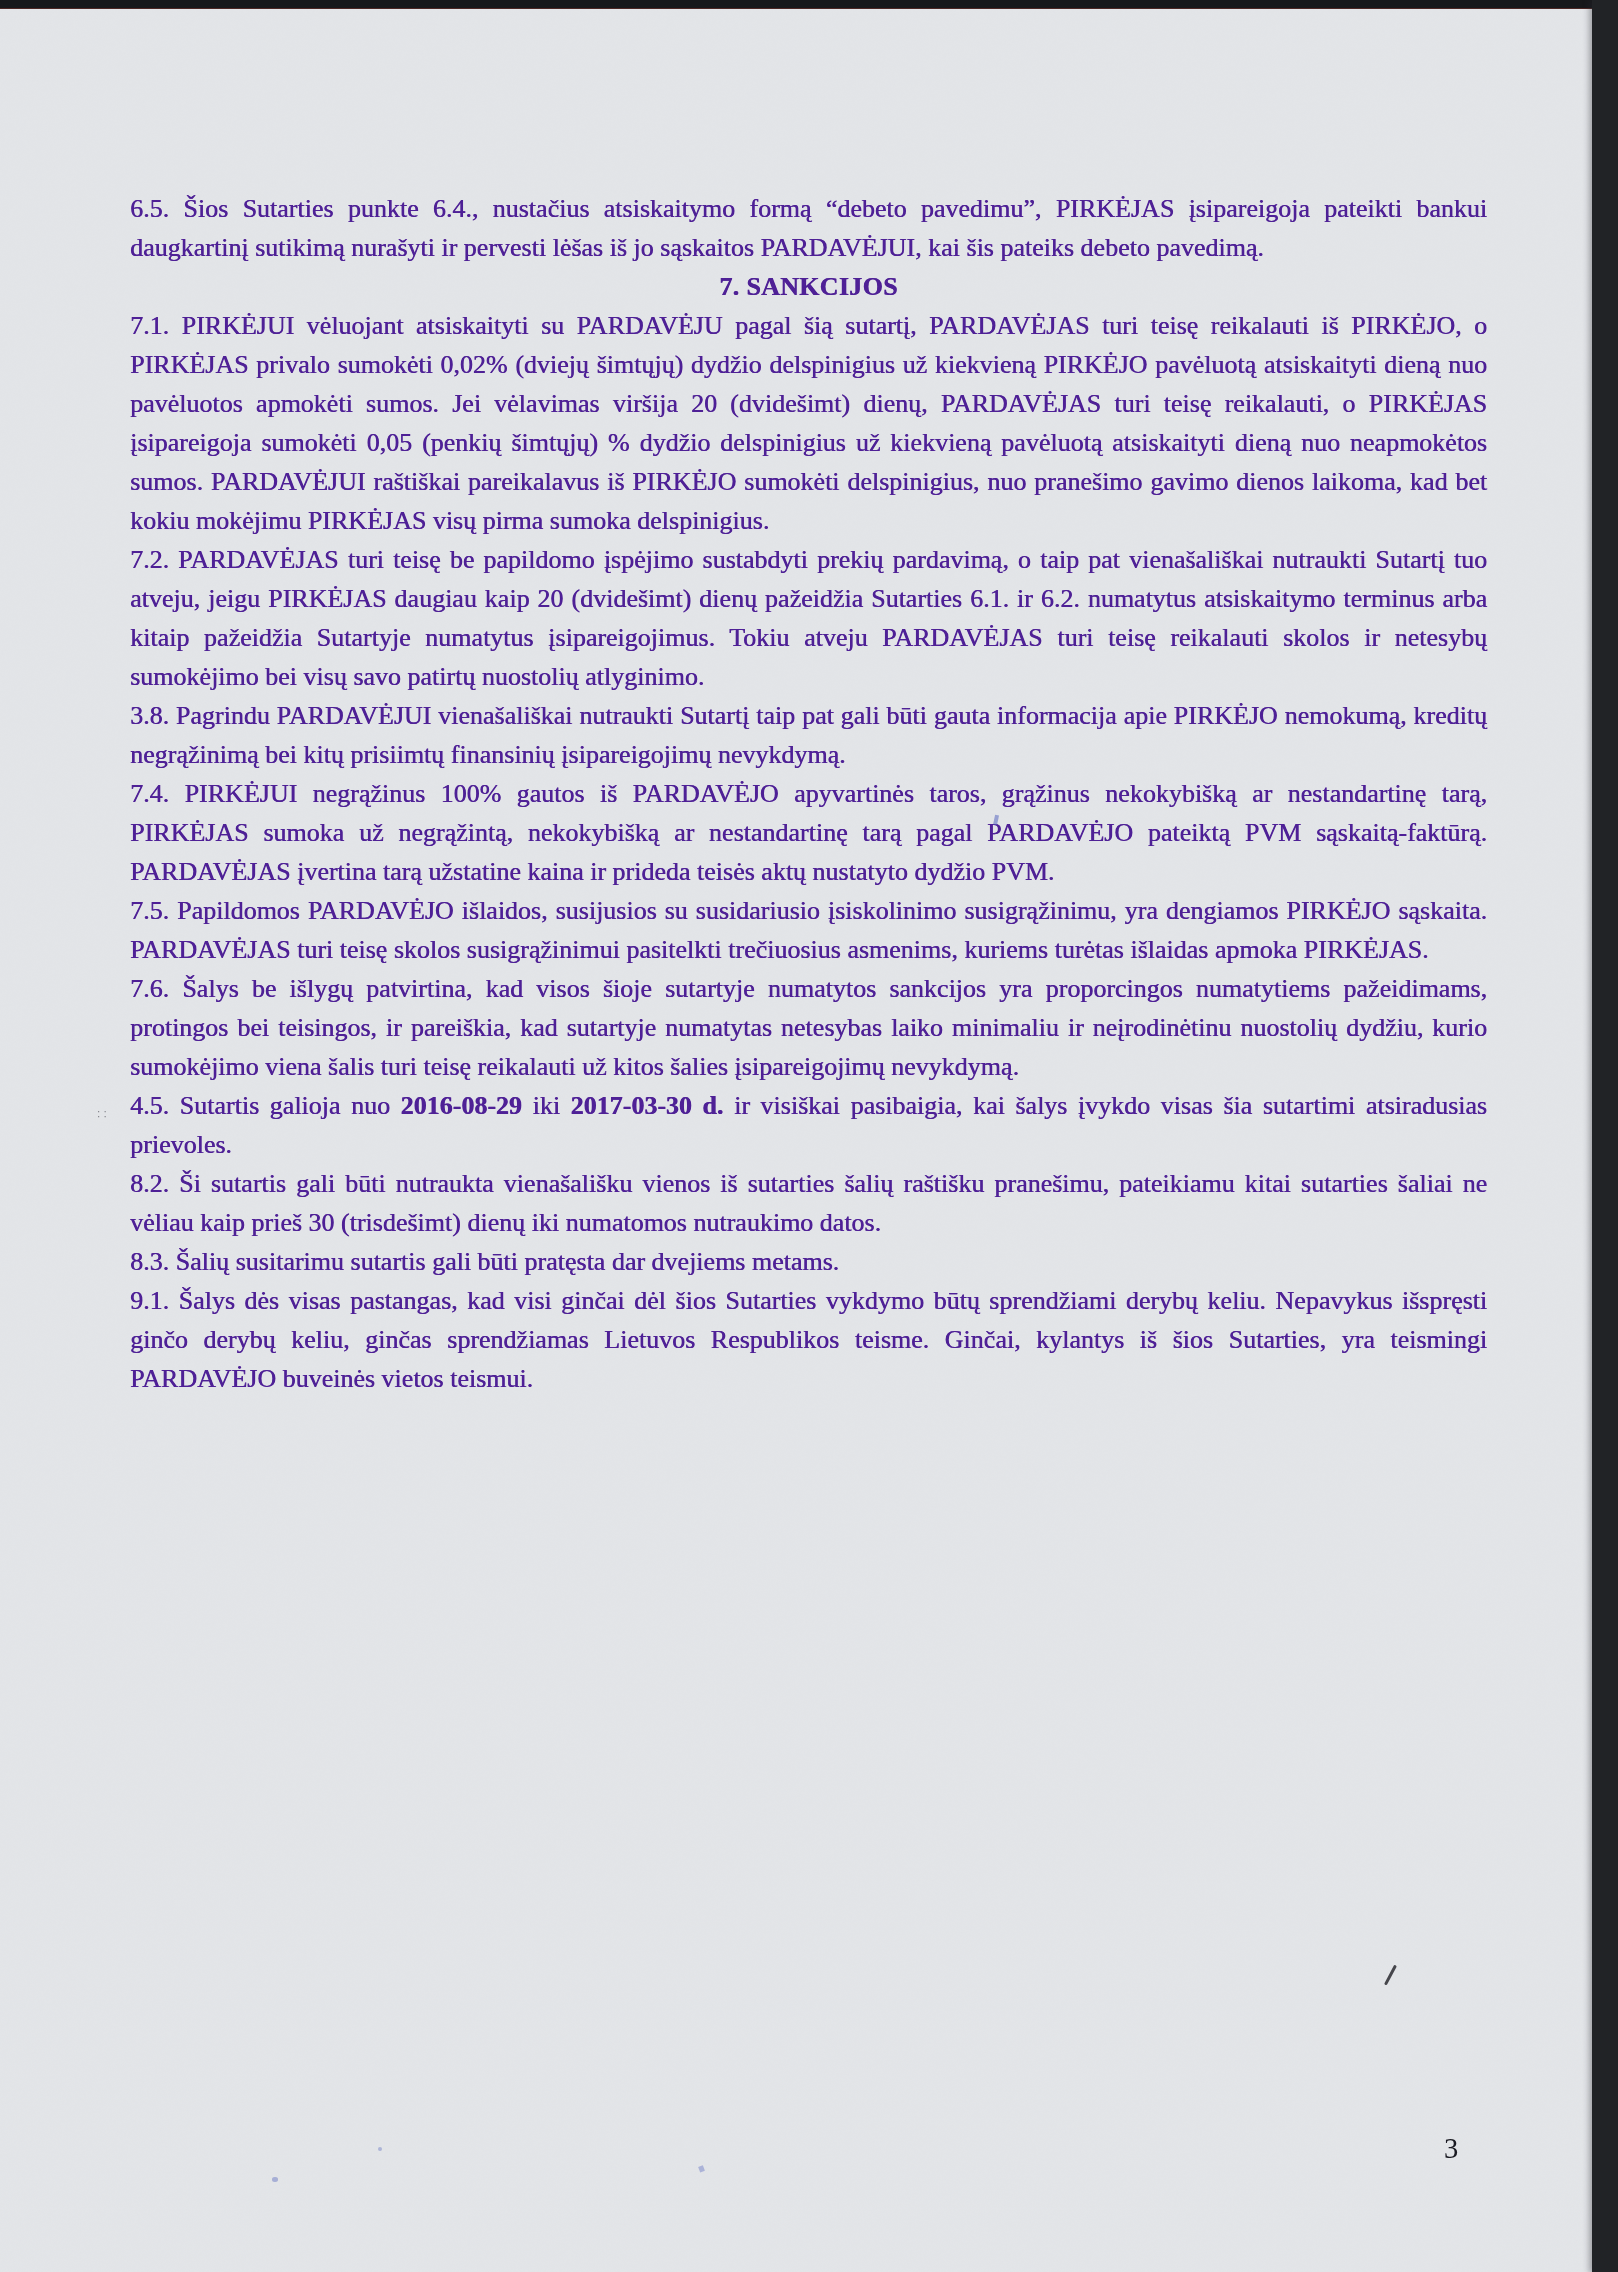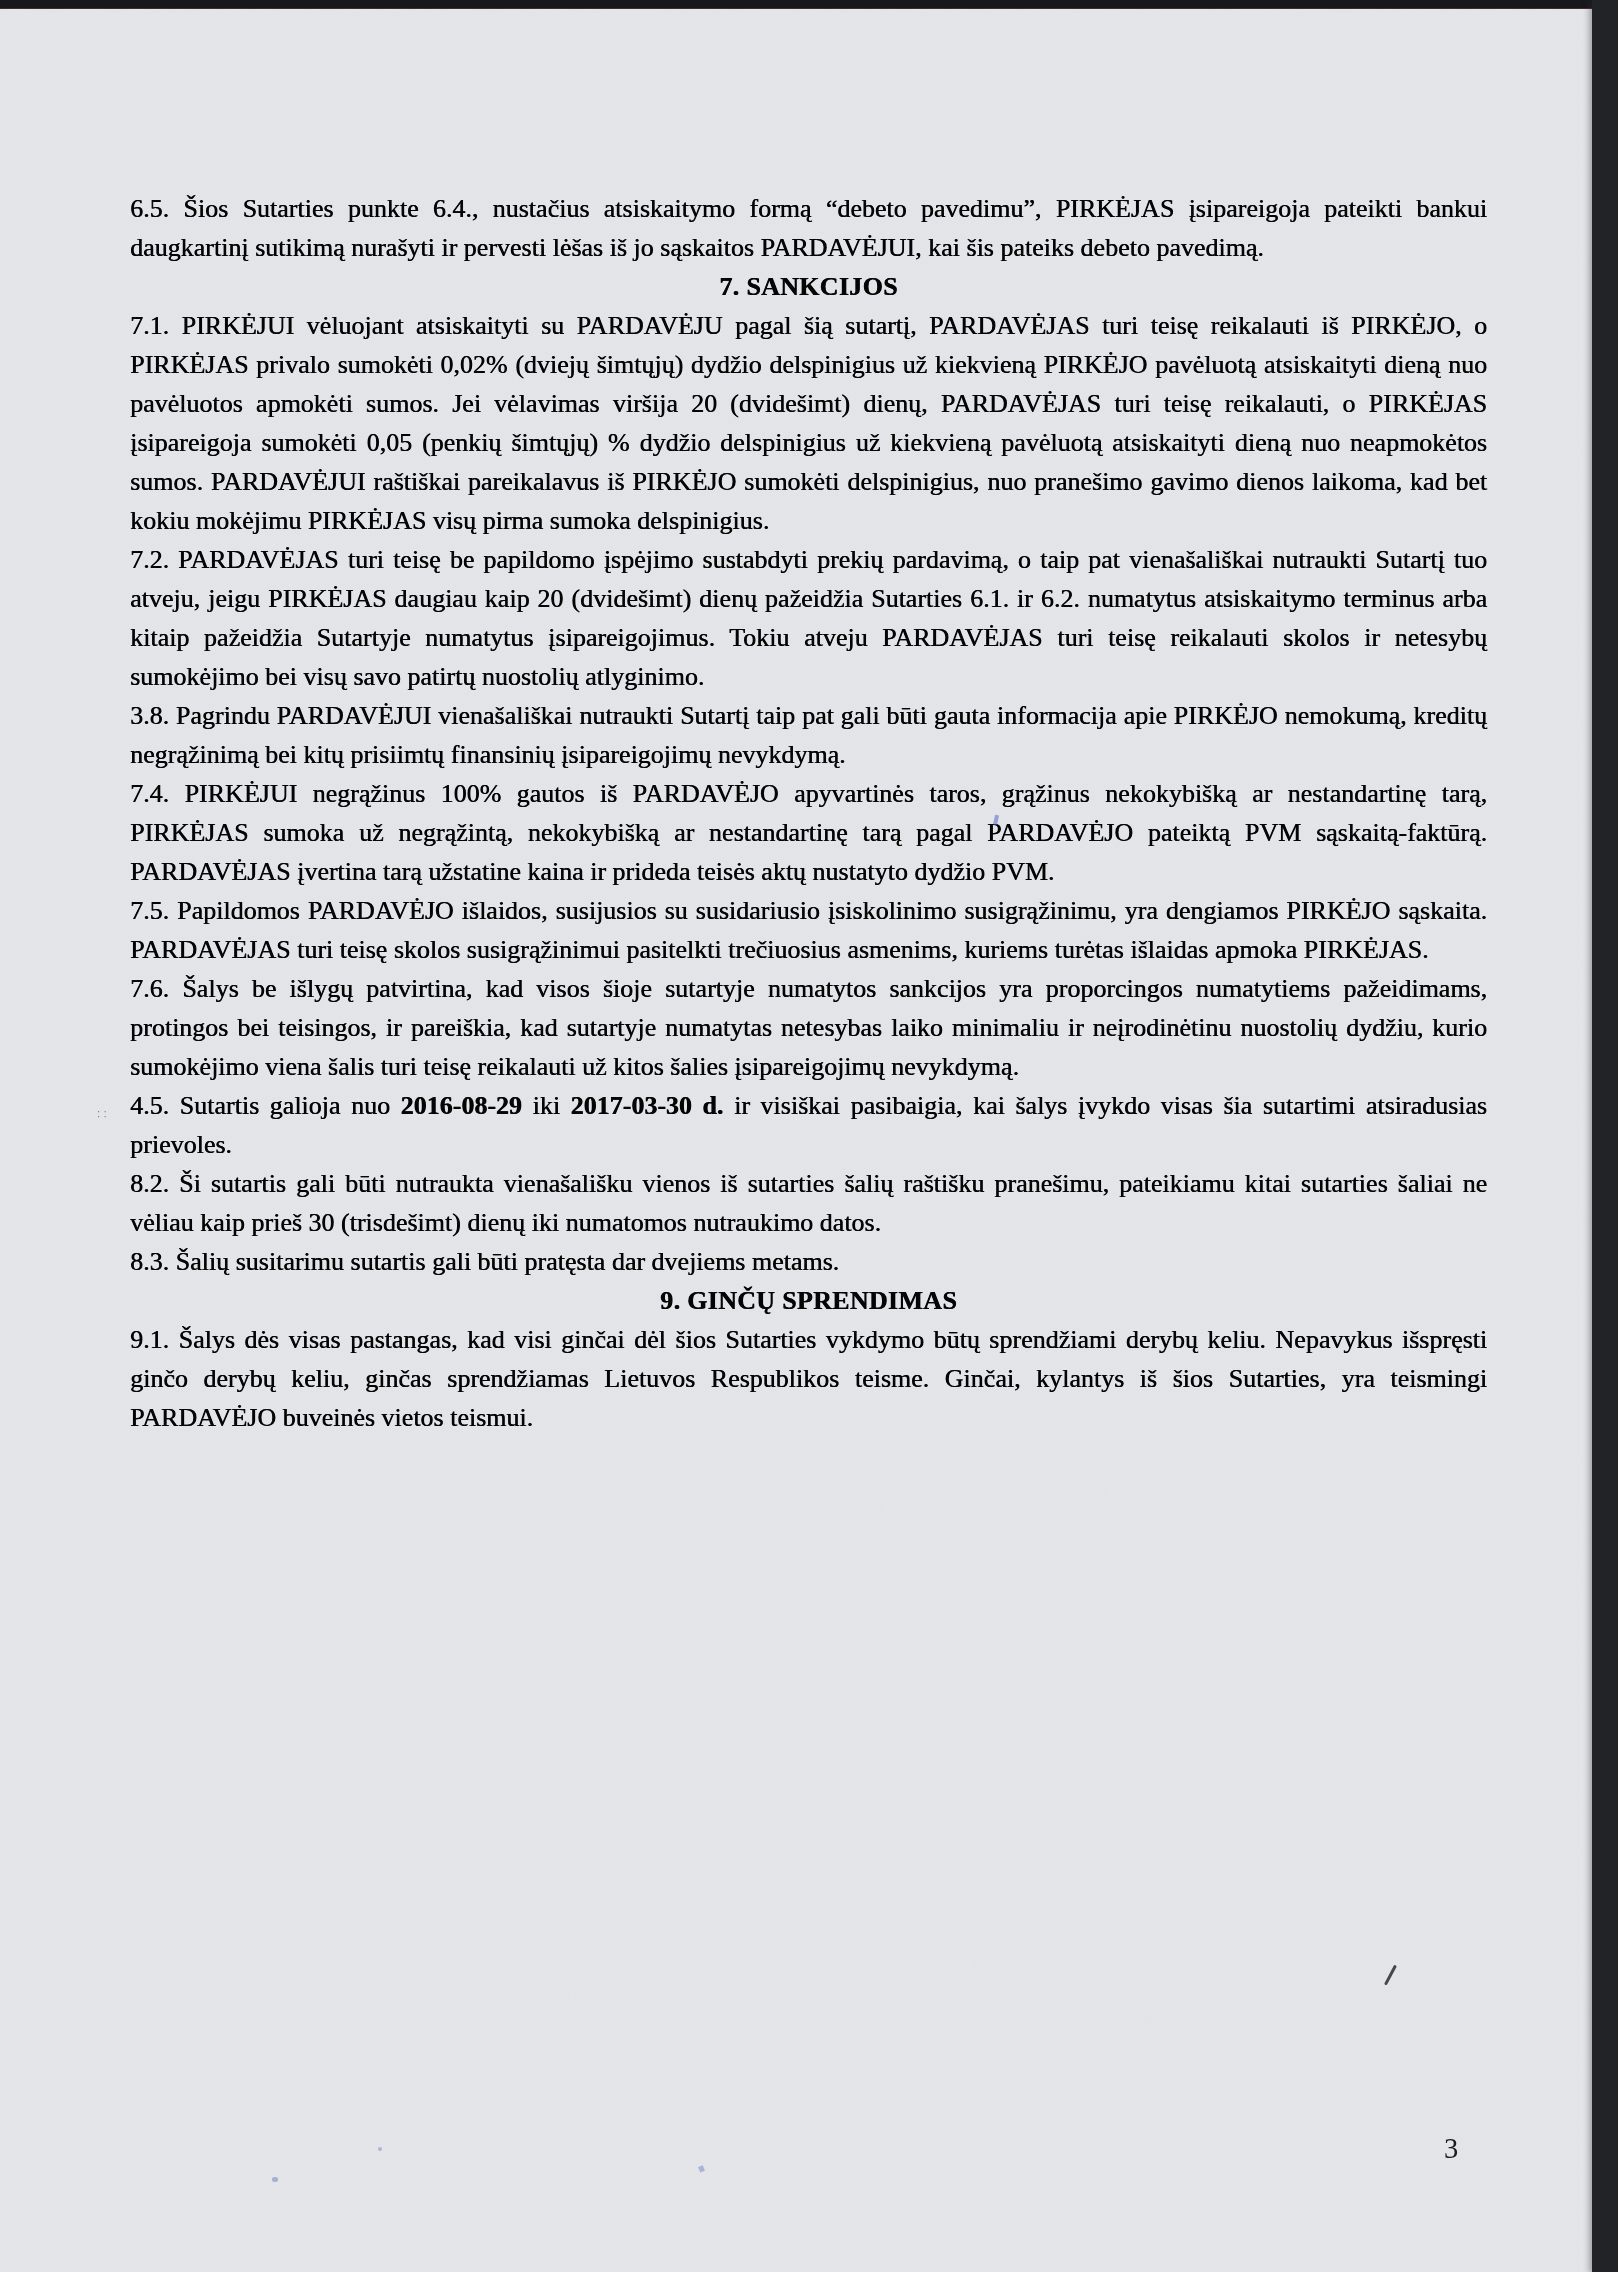--- a/index.html
+++ b/index.html
@@ -36,21 +36,21 @@
     z-index: 6;
   }
   .content {
     position: absolute;
     left: 130px;
     top: 189px;
     width: 1357px;
     font-family: "Liberation Serif", "DejaVu Serif", serif;
     font-size: 26px;
     line-height: 39px;
-    color: #000000;
+    color: #4c1d95;
     text-align: justify;
     text-shadow: 0.5px 0 0 currentColor; 
   }
   .content p { margin: 0; }
   .heading {
     text-align: center;
     font-weight: bold;
     font-size: 26px;
     line-height: 39px;
     margin: 45px 0 39px 0;
@@ -103,21 +103,20 @@
     <p>3.8. Pagrindu PARDAVĖJUI vienašališkai nutraukti Sutartį taip pat gali būti gauta informacija apie PIRKĖJO nemokumą, kreditų negrąžinimą bei kitų prisiimtų finansinių įsipareigojimų nevykdymą.</p>
     <p>7.4. PIRKĖJUI negrąžinus 100% gautos iš PARDAVĖJO apyvartinės taros, grąžinus nekokybišką ar nestandartinę tarą, PIRKĖJAS sumoka už negrąžintą, nekokybišką ar nestandartinę tarą pagal PARDAVĖJO pateiktą PVM sąskaitą-faktūrą. PARDAVĖJAS įvertina tarą užstatine kaina ir prideda teisės aktų nustatyto dydžio PVM.</p>
     <p>7.5. Papildomos PARDAVĖJO išlaidos, susijusios su susidariusio įsiskolinimo susigrąžinimu, yra dengiamos PIRKĖJO sąskaita. PARDAVĖJAS turi teisę skolos susigrąžinimui pasitelkti trečiuosius asmenims, kuriems turėtas išlaidas apmoka PIRKĖJAS.</p>
     <p>7.6. Šalys be išlygų patvirtina, kad visos šioje sutartyje numatytos sankcijos yra proporcingos numatytiems pažeidimams, protingos bei teisingos, ir pareiškia, kad sutartyje numatytas netesybas laiko minimaliu ir neįrodinėtinu nuostolių dydžiu, kurio sumokėjimo viena šalis turi teisę reikalauti už kitos šalies įsipareigojimų nevykdymą.</p>
 
 
     <p><span>4.5. Sutartis galioja nuo </span><span class="bold">2016-08-29</span><span> iki </span><span class="bold">2017-03-30 d.</span><span> ir visiškai pasibaigia, kai šalys įvykdo visas šia sutartimi atsiradusias prievoles.</span></p>
     <p>8.2. Ši sutartis gali būti nutraukta vienašališku vienos iš sutarties šalių raštišku pranešimu, pateikiamu kitai sutarties šaliai ne vėliau kaip prieš 30 (trisdešimt) dienų iki numatomos nutraukimo datos.</p>
     <p>8.3. Šalių susitarimu sutartis gali būti pratęsta dar dvejiems metams.</p>
 
-    <p class="heading">9. GINČŲ SPRENDIMAS</p>
 
     <p>9.1. Šalys dės visas pastangas, kad visi ginčai dėl šios Sutarties vykdymo būtų sprendžiami derybų keliu. Nepavykus išspręsti ginčo derybų keliu, ginčas sprendžiamas Lietuvos Respublikos teisme. Ginčai, kylantys iš šios Sutarties, yra teismingi PARDAVĖJO buveinės vietos teismui.</p>
 
 
   </div>
 
   <div class="pageno">3</div>
 
   <div class="artifact pen-tick"></div>
   <div class="artifact speck-blue-1"></div>

